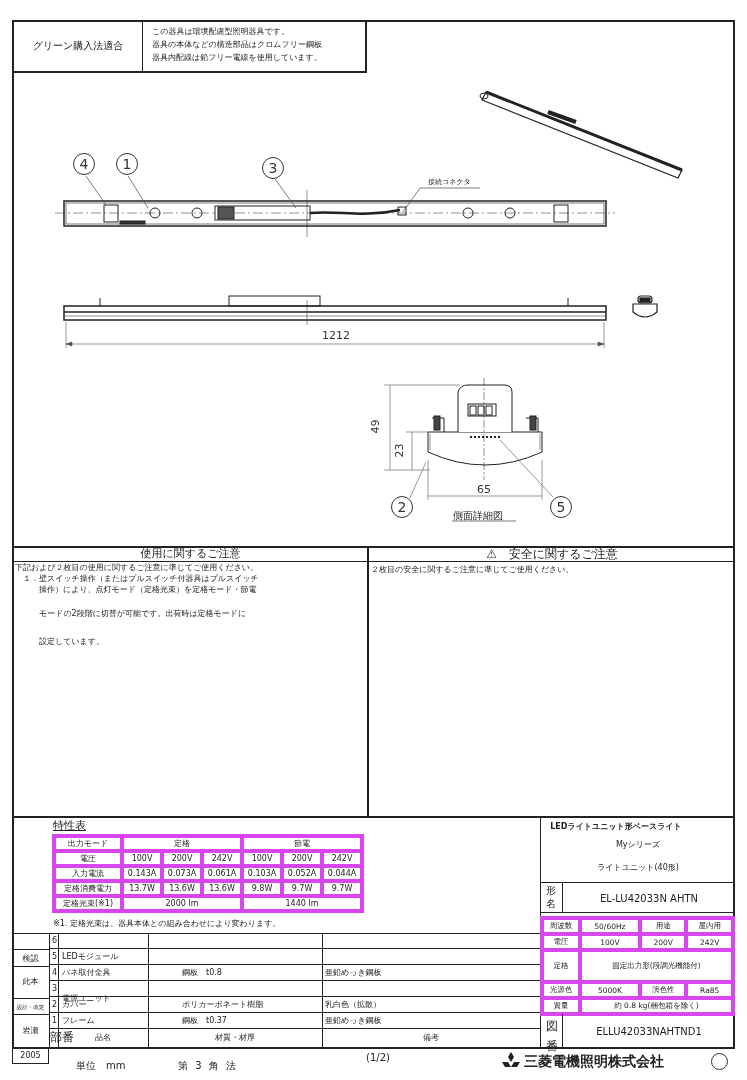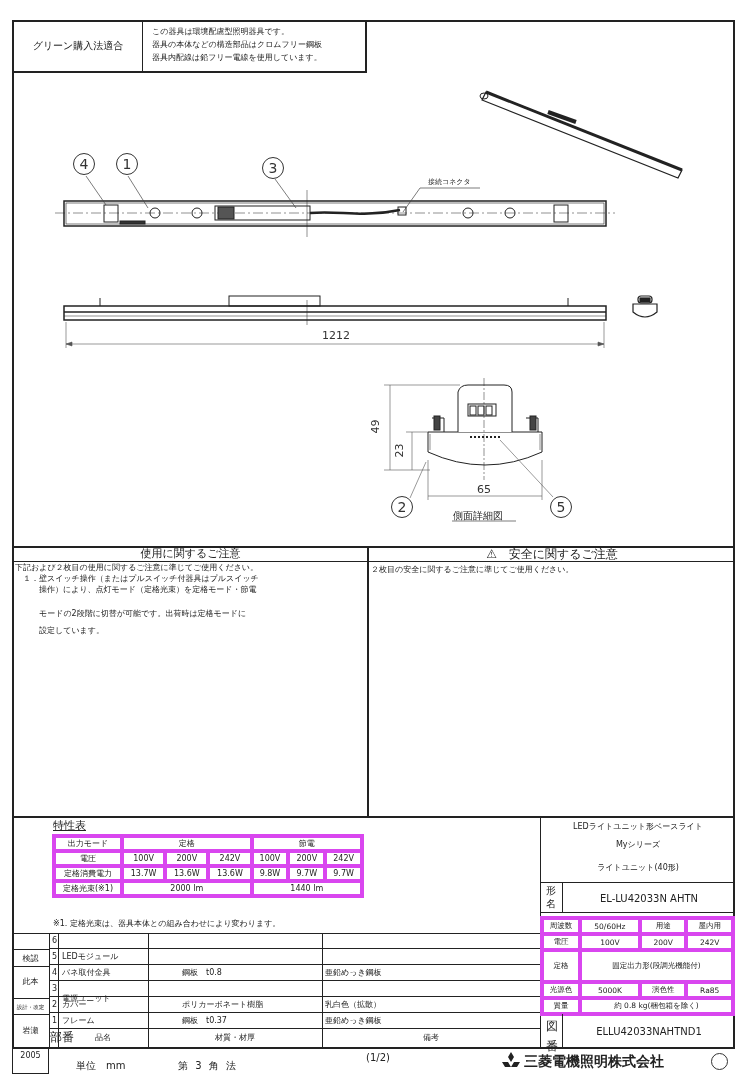--- a/index.html
+++ b/index.html
@@ -133,21 +133,21 @@
 
 <div class="hline" style="left:12px;top:546px;width:723px;border-top-width:2px;"></div>
 <div class="hline" style="left:12px;top:561px;width:723px;"></div>
 <div class="vline" style="left:367px;top:546px;height:270px;border-left-width:2px;"></div>
 <div class="txt ctr" style="left:14px;top:548px;width:353px;font-size:11px;">使用に関するご注意</div>
 <div class="abs" style="left:15px;top:563px;">
   <div class="txt sm" style="position:relative;">下記および２枚目の使用に関するご注意に準じてご使用ください。</div>
   <div class="txt sm" style="position:relative;margin-top:1px;">　１．壁スイッチ操作（またはプルスイッチ付器具はプルスイッチ</div>
   <div class="txt sm" style="position:relative;margin-top:1px;">　　　操作）により、点灯モード（定格光束）を定格モード・節電</div>
   <div class="txt sm" style="position:relative;margin-top:14px;">　　　モードの2段階に切替が可能です。出荷時は定格モードに</div>
-  <div class="txt sm" style="position:relative;margin-top:7px;">　　　設定しています。</div>
+  <div class="txt sm" style="position:relative;margin-top:18px;">　　　設定しています。</div>
 </div>
 <div class="txt" style="left:369px;top:548px;width:366px;text-align:center;font-size:12px;">
   <span>⚠</span>
   <span style="margin-left:8px;">安全に関するご注意</span>
 </div>
 <div class="txt sm" style="left:371px;top:565px;">２枚目の安全に関するご注意に準じてご使用ください。</div>
 
 <div class="hline" style="left:12px;top:816px;width:723px;border-top-width:2px;"></div>
 <div class="vline" style="left:540px;top:816px;height:233px;"></div>
 
@@ -162,38 +162,47 @@
   <tr>
     <td>電圧</td>
     <td>100V</td>
     <td>200V</td>
     <td>242V</td>
     <td>100V</td>
     <td>200V</td>
     <td>242V</td>
   </tr>
   <tr>
+    <td>入力電流</td>
+    <td>0.143A</td>
+    <td>0.073A</td>
+    <td>0.061A</td>
+    <td>0.103A</td>
+    <td>0.052A</td>
+    <td>0.044A</td>
+  </tr>
+  <tr>
     <td>定格消費電力</td>
     <td>13.7W</td>
     <td>13.6W</td>
     <td>13.6W</td>
     <td>9.8W</td>
     <td>9.7W</td>
     <td>9.7W</td>
   </tr>
   <tr>
     <td>定格光束(※1)</td>
     <td colspan="3">2000 lm</td>
     <td colspan="3">1440 lm</td>
   </tr>
 </tbody>
   </table>
 <div class="txt sm" style="left:53px;top:919px;">※1. 定格光束は、器具本体との組み合わせにより変わります。</div>
 
-<div class="txt sm ctr" style="left:541px;top:822px;width:194px;">LEDライトユニット形ベースライト</div>
+<div class="txt sm ctr" style="left:519px;top:822px;width:194px;font-weight:bold;">LEDライトユニット形ベースライト</div>
 <div class="txt sm ctr" style="left:541px;top:840px;width:194px;">Myシリーズ</div>
 <div class="txt sm ctr" style="left:541px;top:863px;width:194px;">ライトユニット(40形)</div>
 <div class="hline" style="left:540px;top:882px;width:195px;"></div>
 <div class="vline" style="left:562px;top:882px;height:30px;"></div>
 <div class="txt sm" style="left:546px;top:884px;width:12px;white-space:normal;font-size:10px;line-height:13px;">形名</div>
 <div class="txt ctr" style="left:563px;top:893px;width:172px;font-size:10px;">EL-LU42033N AHTN</div>
 <div class="hline" style="left:540px;top:912px;width:195px;"></div>
 
 <table class="t" style="left:540px;top:916px;width:195px;font-size:7.5px;">
   <tbody>
@@ -275,21 +284,21 @@
 
 <div class="abs" style="left:12px;top:949px;width:37px;height:100px;border-top:1px solid #222;">
   <div class="txt sm ctr" style="left:0;top:4px;width:37px;">検認</div>
   <div class="hline" style="left:0;top:16px;width:37px;"></div>
   <div class="txt sm ctr" style="left:0;top:27px;width:37px;">此本</div>
   <div class="hline" style="left:0;top:48px;width:37px;"></div>
   <div class="txt xs ctr" style="left:0;top:53px;width:37px;font-size:5.5px;">設計・改定</div>
   <div class="hline" style="left:0;top:64px;width:37px;"></div>
   <div class="txt sm ctr" style="left:0;top:76px;width:37px;">岩瀬</div>
 </div>
-<div class="abs" style="left:12px;top:1049px;width:37px;height:25px;border:1px solid #222;border-top:none;">
+<div class="abs" style="left:12px;top:1049px;width:37px;height:15px;border:1px solid #222;border-top:none;">
   <div class="txt sm ctr" style="left:0;top:2px;width:35px;">2005</div>
 </div>
 
 <div class="txt" style="left:76px;top:1060px;font-size:10px;">単位　mm</div>
 <div class="txt" style="left:178px;top:1060px;font-size:10px;letter-spacing:2px;">第 3 角 法</div>
 <div class="txt" style="left:366px;top:1052px;font-size:10px;">(1/2)</div>
 <svg class="abs" style="left:500px;top:1052px;" width="22" height="18" viewBox="0 0 22 18">
   <path d="M11 0 L14 5 L11 10 L8 5 Z M8 10 L11 15 L5 15 L2 10 Z M14 10 L20 10 L17 15 L11 15 Z" fill="#222"></path>
 </svg>
 <div class="txt" style="left:524px;top:1052px;font-size:14px;line-height:18px;font-weight:bold;">三菱電機照明株式会社</div>

